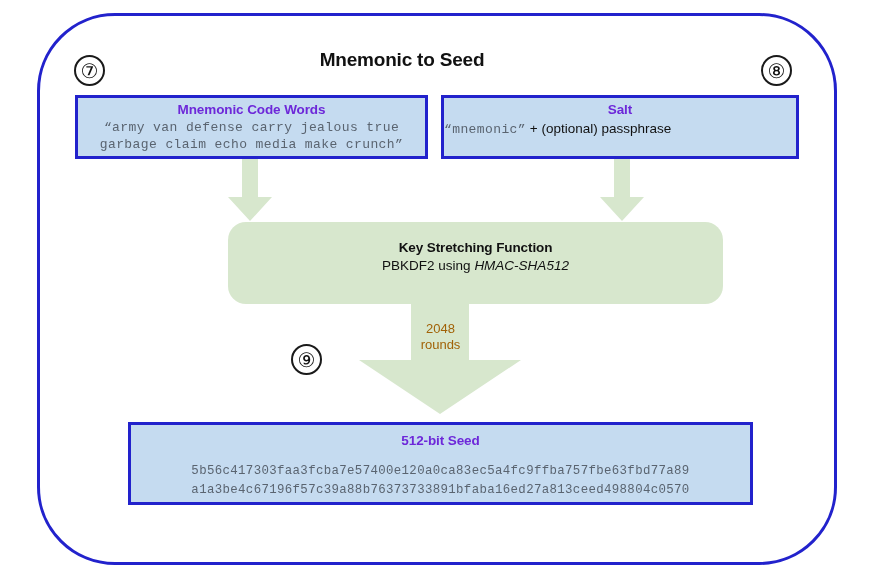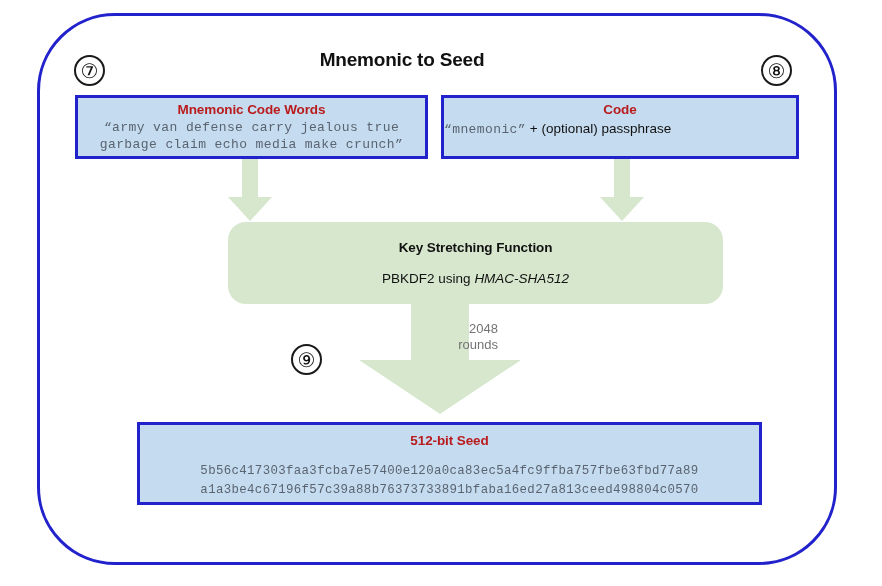--- a/index.html
+++ b/index.html
@@ -67,21 +67,21 @@
   .blue-box {
     position: absolute;
     background: #c5dbf0;
     border: 3px solid #2222cc;
     box-sizing: border-box;
   }
   .box-heading {
     text-align: center;
     font-size: 13.5px;
     font-weight: bold;
-    color: #b91c1c;
+    color: #6d28d9;
     letter-spacing: -0.1px;
   }
   .mono {
     font-family: "Liberation Mono", "DejaVu Sans Mono", monospace;
     color: #5a6470;
   }
 
   #mnemonic-box {
     left: 75px;
     top: 95px;
@@ -110,21 +110,21 @@
     font-size: 13.5px;
     margin-top: 4px;
     color: #111111;
   }
   #salt-value .mono {
     font-size: 13px;
     letter-spacing: 0.4px;
   }
 
   #seed-box {
-    left: 137px;
+    left: 128px;
     top: 422px;
     width: 625px;
     height: 83px;
   }
   #seed-box .box-heading { margin-top: 8px; }
   #seed-value {
     text-align: center;
     font-size: 12.4px;
     line-height: 19px;
     margin-top: 14px;
@@ -148,21 +148,21 @@
     font-size: 13.5px;
     font-weight: bold;
     color: #111111;
     margin-top: 18px;
     letter-spacing: -0.1px;
   }
   #ksf-sub {
     text-align: center;
     font-size: 13.5px;
     color: #111111;
-    margin-top: 16px;
+    margin-top: 3px;
   }
   #ksf-sub .ital { font-style: italic; }
 
   
   .arrow-small {
     position: absolute;
     width: 48px;
     height: 64px;
   }
   #arrow-mnemonic { left: 226px; top: 159px; }
@@ -173,24 +173,24 @@
     left: 355px;
     top: 304px;
     width: 170px;
     height: 112px;
   }
   #rounds-label {
     position: absolute;
     left: 383px;
     top: 321px;
     width: 115px;
-    text-align: right;
+    text-align: center;
     font-size: 13px;
     line-height: 16px;
-    color: #737373;
+    color: #a16207;
     white-space: pre-line;
   }
 </style>
 </head>
 <body>
 
 <div id="canvas">
 
   <div id="outer-frame"></div>
 
@@ -200,21 +200,21 @@
   <div class="step-circle" id="step-8">⑧</div>
   <div class="step-circle" id="step-9">⑨</div>
 
   <div class="blue-box" id="mnemonic-box">
     <div class="box-heading">Mnemonic Code Words</div>
     <div id="mnemonic-value" class="mono">“army van defense carry jealous true
 garbage claim echo media make crunch”</div>
   </div>
 
   <div class="blue-box" id="salt-box">
-    <div class="box-heading">Code</div>
+    <div class="box-heading">Salt</div>
     <div id="salt-value">
       <span class="mono">“mnemonic”</span>
       <span>+</span>
       <span>(optional) passphrase</span>
     </div>
   </div>
 
   <div class="arrow-small" id="arrow-mnemonic">
     <svg width="48" height="64" viewBox="0 0 48 64" xmlns="http://www.w3.org/2000/svg">
       <polygon points="16,0 32,0 32,38 46,38 24,62 2,38 16,38" fill="#d7e7cd"></polygon>

